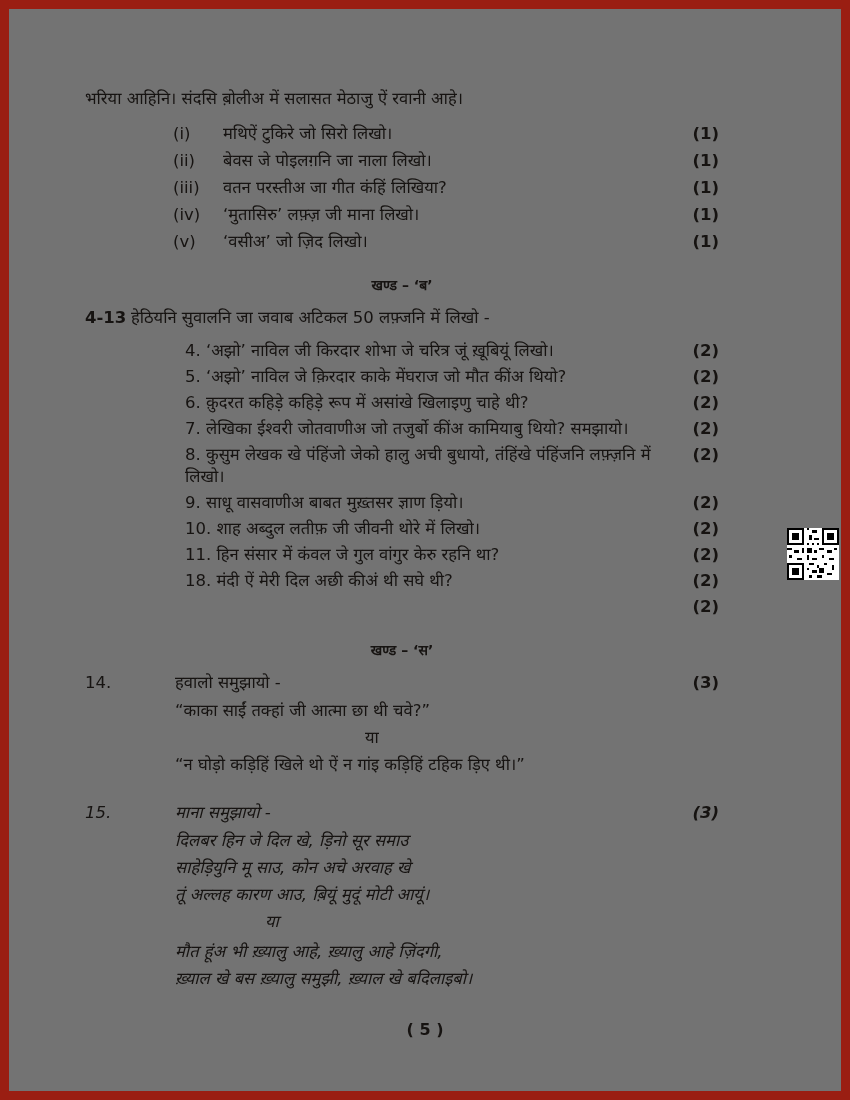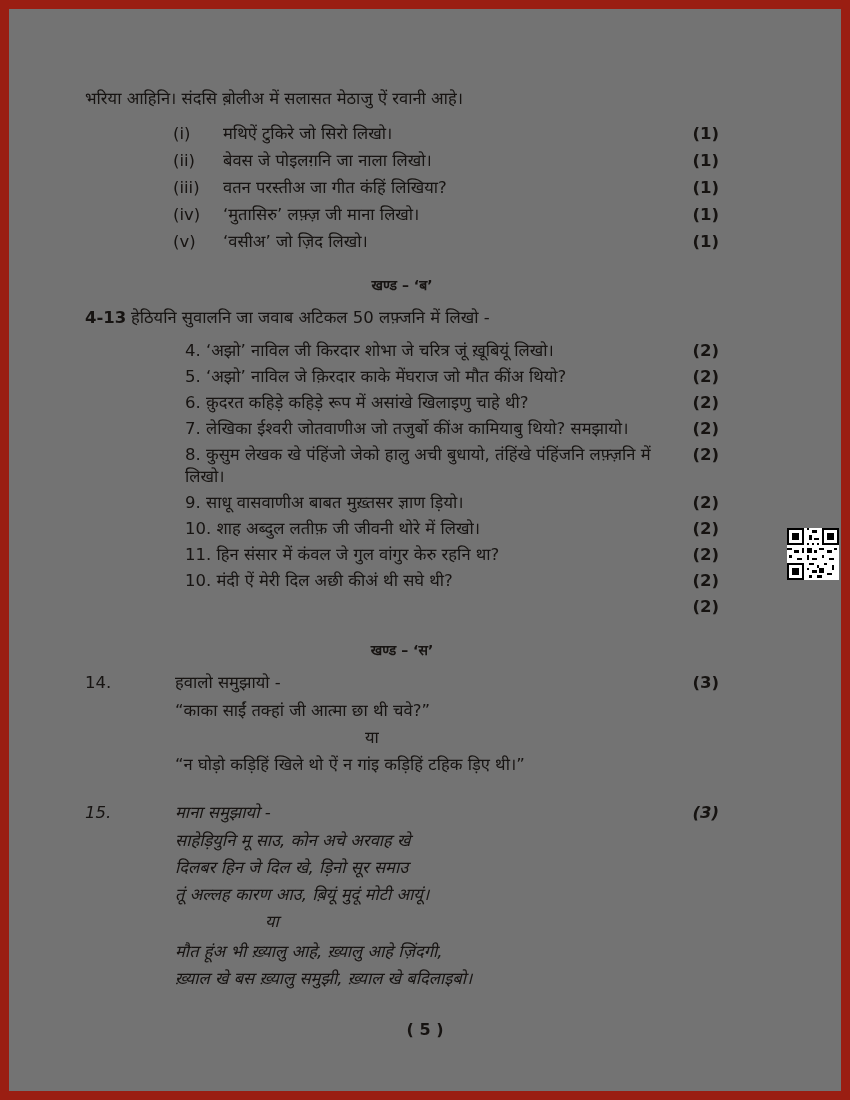--- a/index.html
+++ b/index.html
@@ -128,21 +128,21 @@
       </div>
       <div class="row q">
         <span class="qtext">10. शाह अब्दुल लतीफ़ जी जीवनी थोरे में लिखो।</span>
         <span class="marks">(2)</span>
       </div>
       <div class="row q">
         <span class="qtext">11. हिन संसार में कंवल जे गुल वांगुर केरु रहनि था?</span>
         <span class="marks">(2)</span>
       </div>
       <div class="row q">
-        <span class="qtext">10. मंदी ऐं मेरी दिल अछी कीअं थी सघे थी?</span>
+        <span class="qtext">18. मंदी ऐं मेरी दिल अछी कीअं थी सघे थी?</span>
         <span class="marks">(2)</span>
       </div>
       <div class="row q">
         <span class="marks">(2)</span>
       </div>
     </div>
 
     <h3 class="section-heading">खण्ड – ‘स’</h3>
 
     <div class="q14-block">
@@ -155,22 +155,22 @@
       <p class="or-line-14">या</p>
       <p class="quote-line">“न घोड़ो कड़िहिं खिले थो ऐं न गांइ कड़िहिं टहिक ड़िए थी।”</p>
     </div>
 
     <div class="q15-block">
       <div class="row bigq">
         <span class="qnum">15.</span>
         <span class="qtext">माना समुझायो -</span>
         <span class="marks">(3)</span>
       </div>
+      <p class="poem-line">दिलबर हिन जे दिल खे, ड़िनो सूर समाउ</p>
       <p class="poem-line">साहेड़ियुनि मू साउ, कोन अचे अरवाह खे</p>
-      <p class="poem-line">दिलबर हिन जे दिल खे, ड़िनो सूर समाउ</p>
       <p class="poem-line">तूं अल्लह कारण आउ, ब़ियूं मुदूं मोटी आयूं।</p>
       <p class="or-line-15">या</p>
       <p class="poem-line">मौत हूंअ भी ख़्यालु आहे, ख़्यालु आहे ज़िंदगी,</p>
       <p class="poem-line">ख़्याल खे बस ख़्यालु समुझी, ख़्याल खे बदिलाइबो।</p>
     </div>
 
   </div>
 
   <div class="qr">
     <svg viewBox="0 0 21 21" width="52" height="52" shape-rendering="crispEdges">

